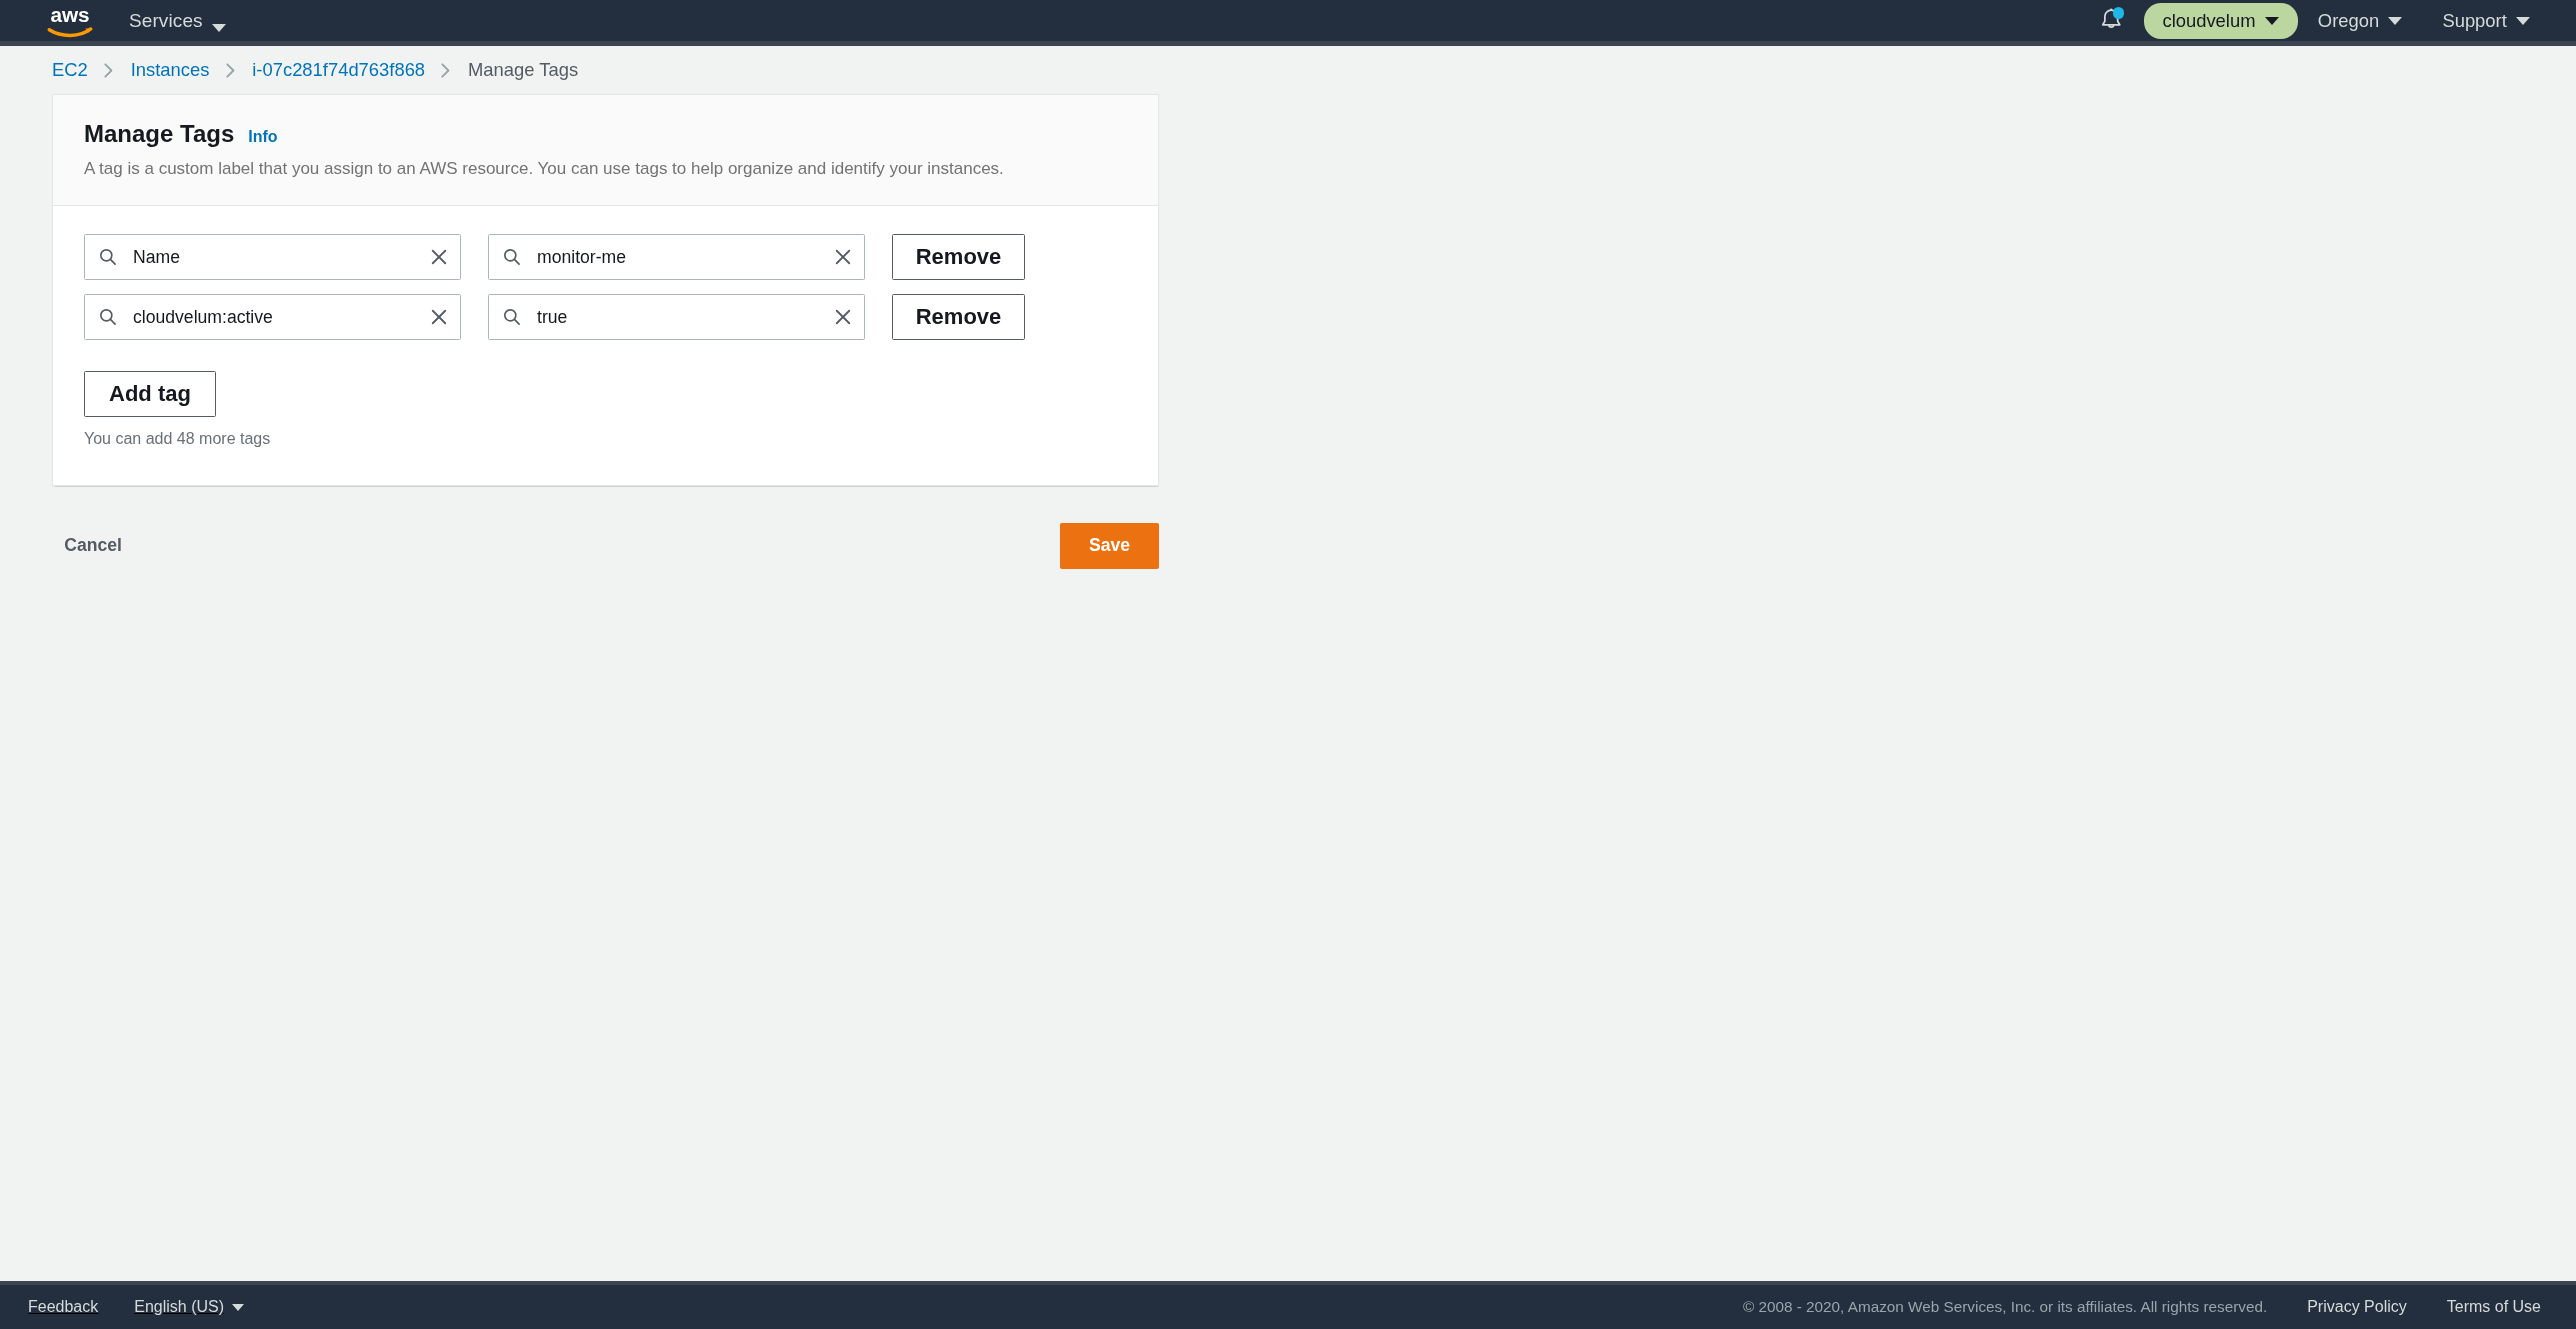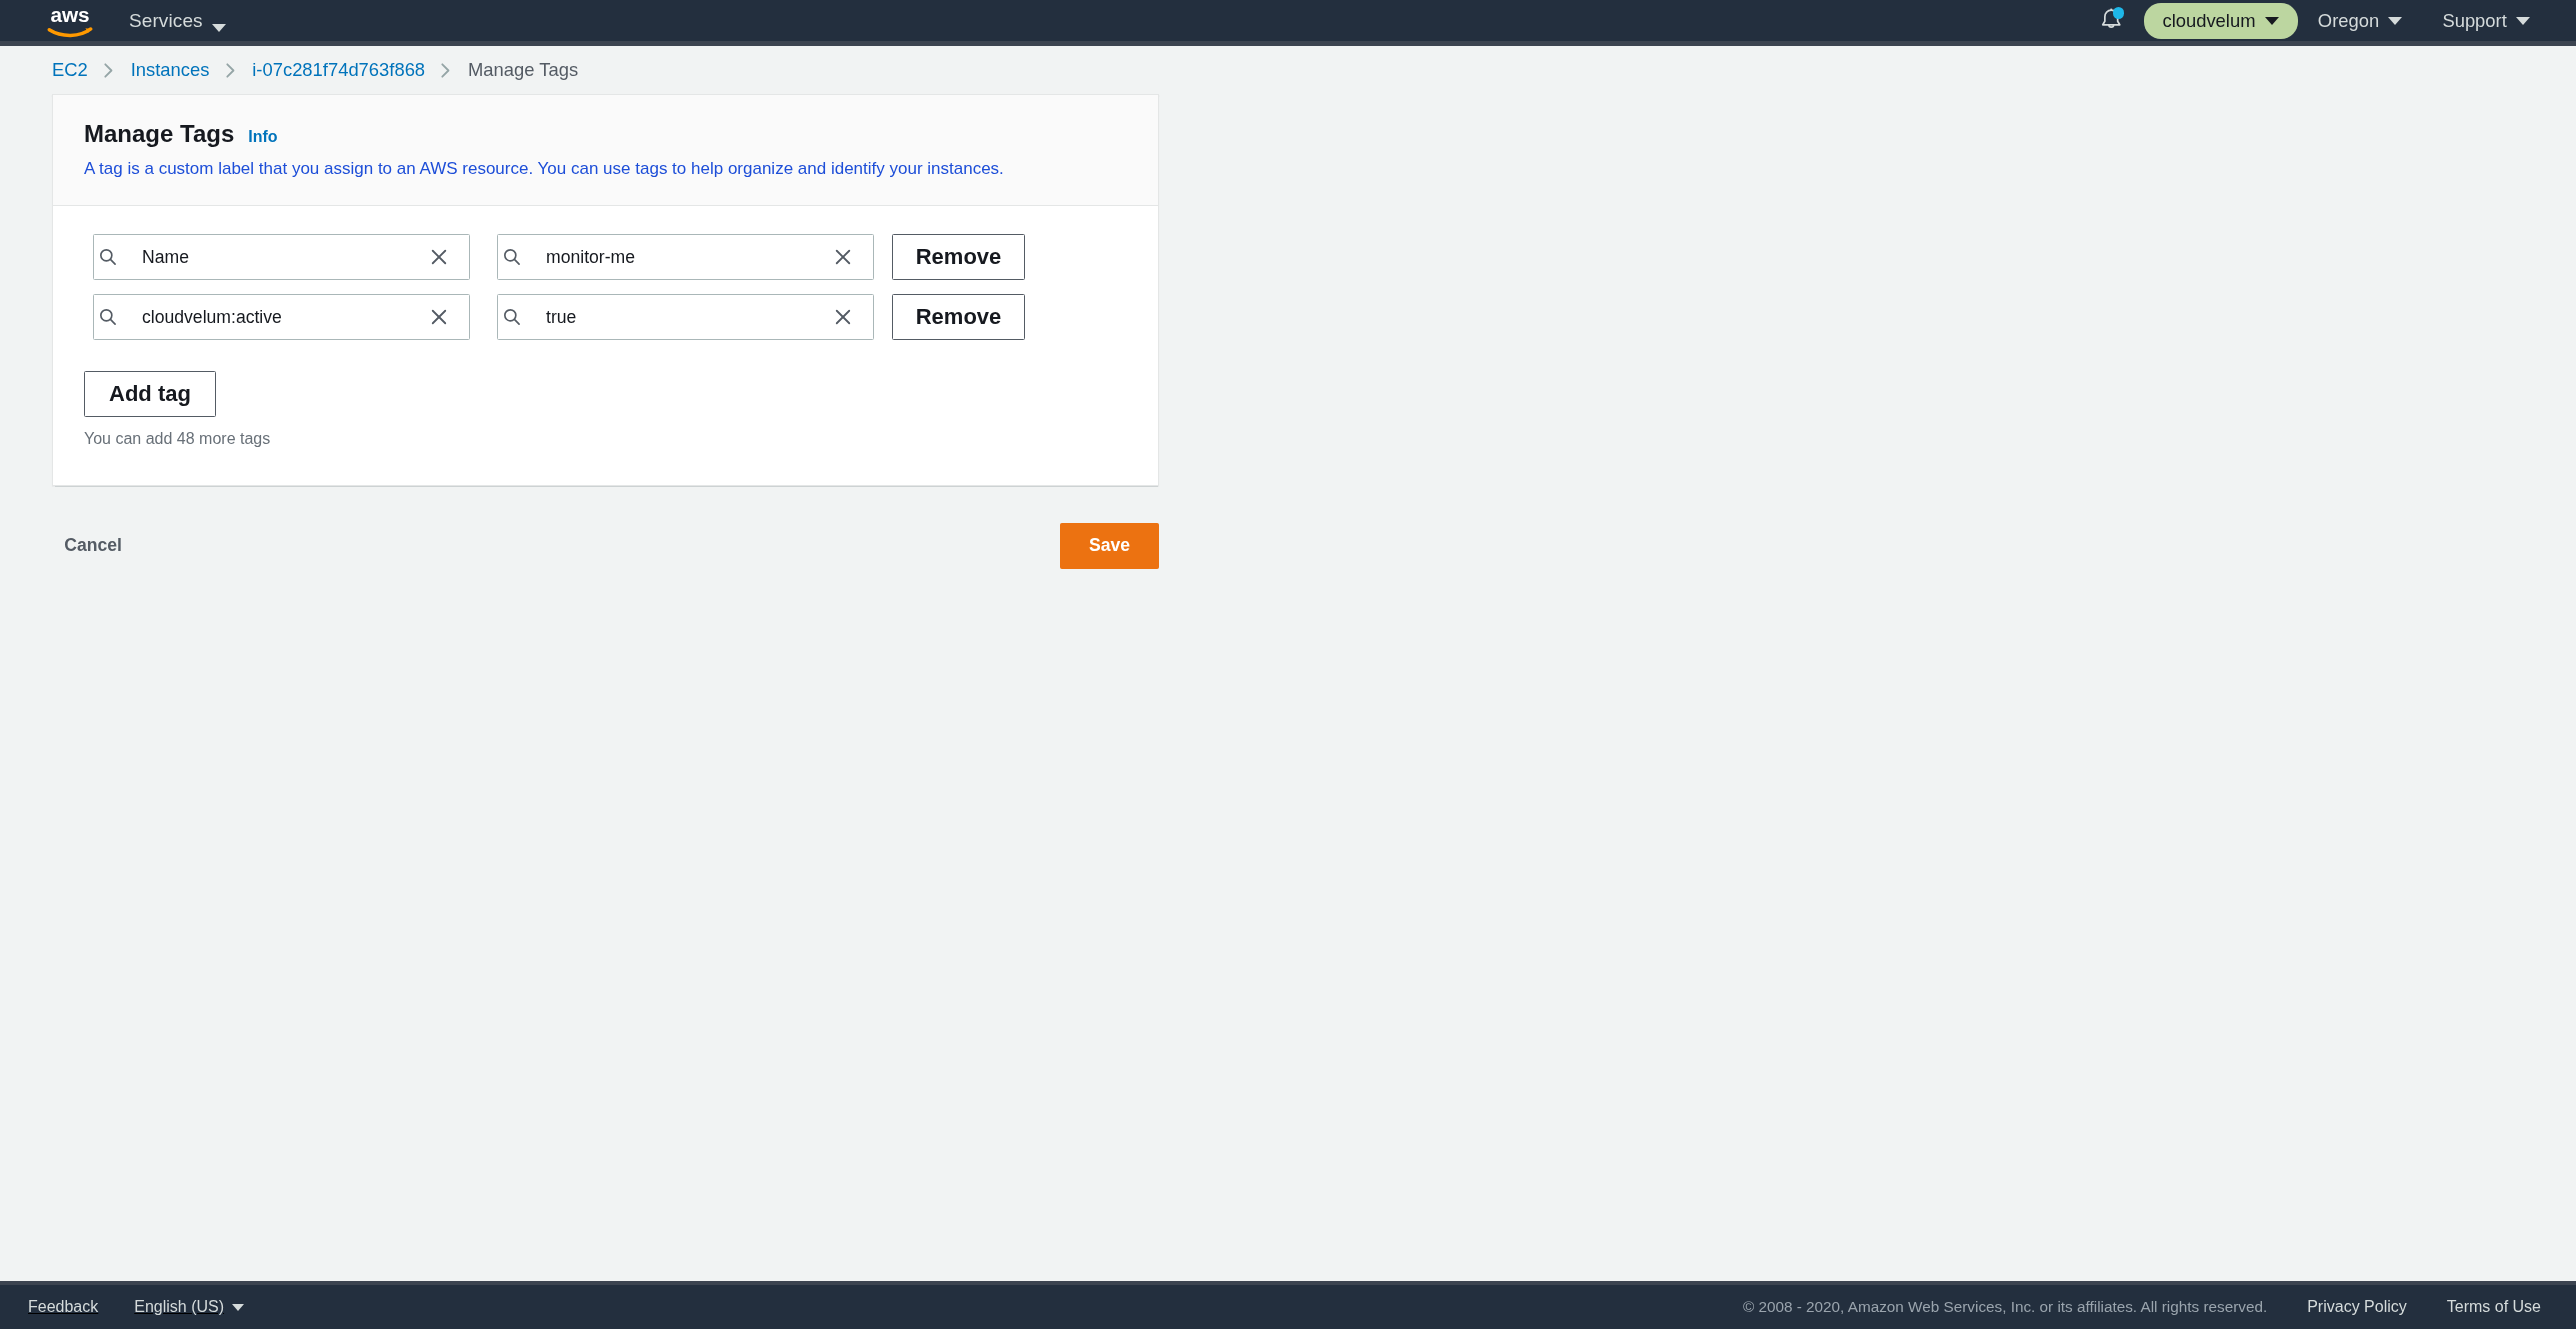--- a/index.html
+++ b/index.html
@@ -134,21 +134,21 @@
   }
   .info-link {
     font-size: 16px;
     font-weight: bold;
     color: #0073bb;
     cursor: pointer;
   }
   .card-desc {
     margin-top: 11.5px;
     font-size: 17px;
-    color: #1d4ed8;
+    color: #737373;
   }
   .card-body { padding: 28px 31px 37px 31px; }
 
   .field-labels {
     display: flex;
     font-size: 17px;
     color: #16191f;
     margin-bottom: 11.5px;
   }
   .label-key { width: 377px; }
@@ -170,21 +170,20 @@
     width: 100%;
     height: 100%;
     border: 0.8px solid #aab7b8;
     border-radius: 1.5px;
     background: #fff;
     font-family: "Liberation Sans", sans-serif;
     font-size: 17.6px;
     color: #16191f;
     padding: 0 44px 0 48px;
     outline: none;
-    margin-left: 9px;
   }
   .in-icon {
     position: absolute;
     top: 50%;
     transform: translateY(-50%);
     display: flex;
     align-items: center;
     justify-content: center;
   }
   .in-icon.search { left: 14px; pointer-events: none; }

